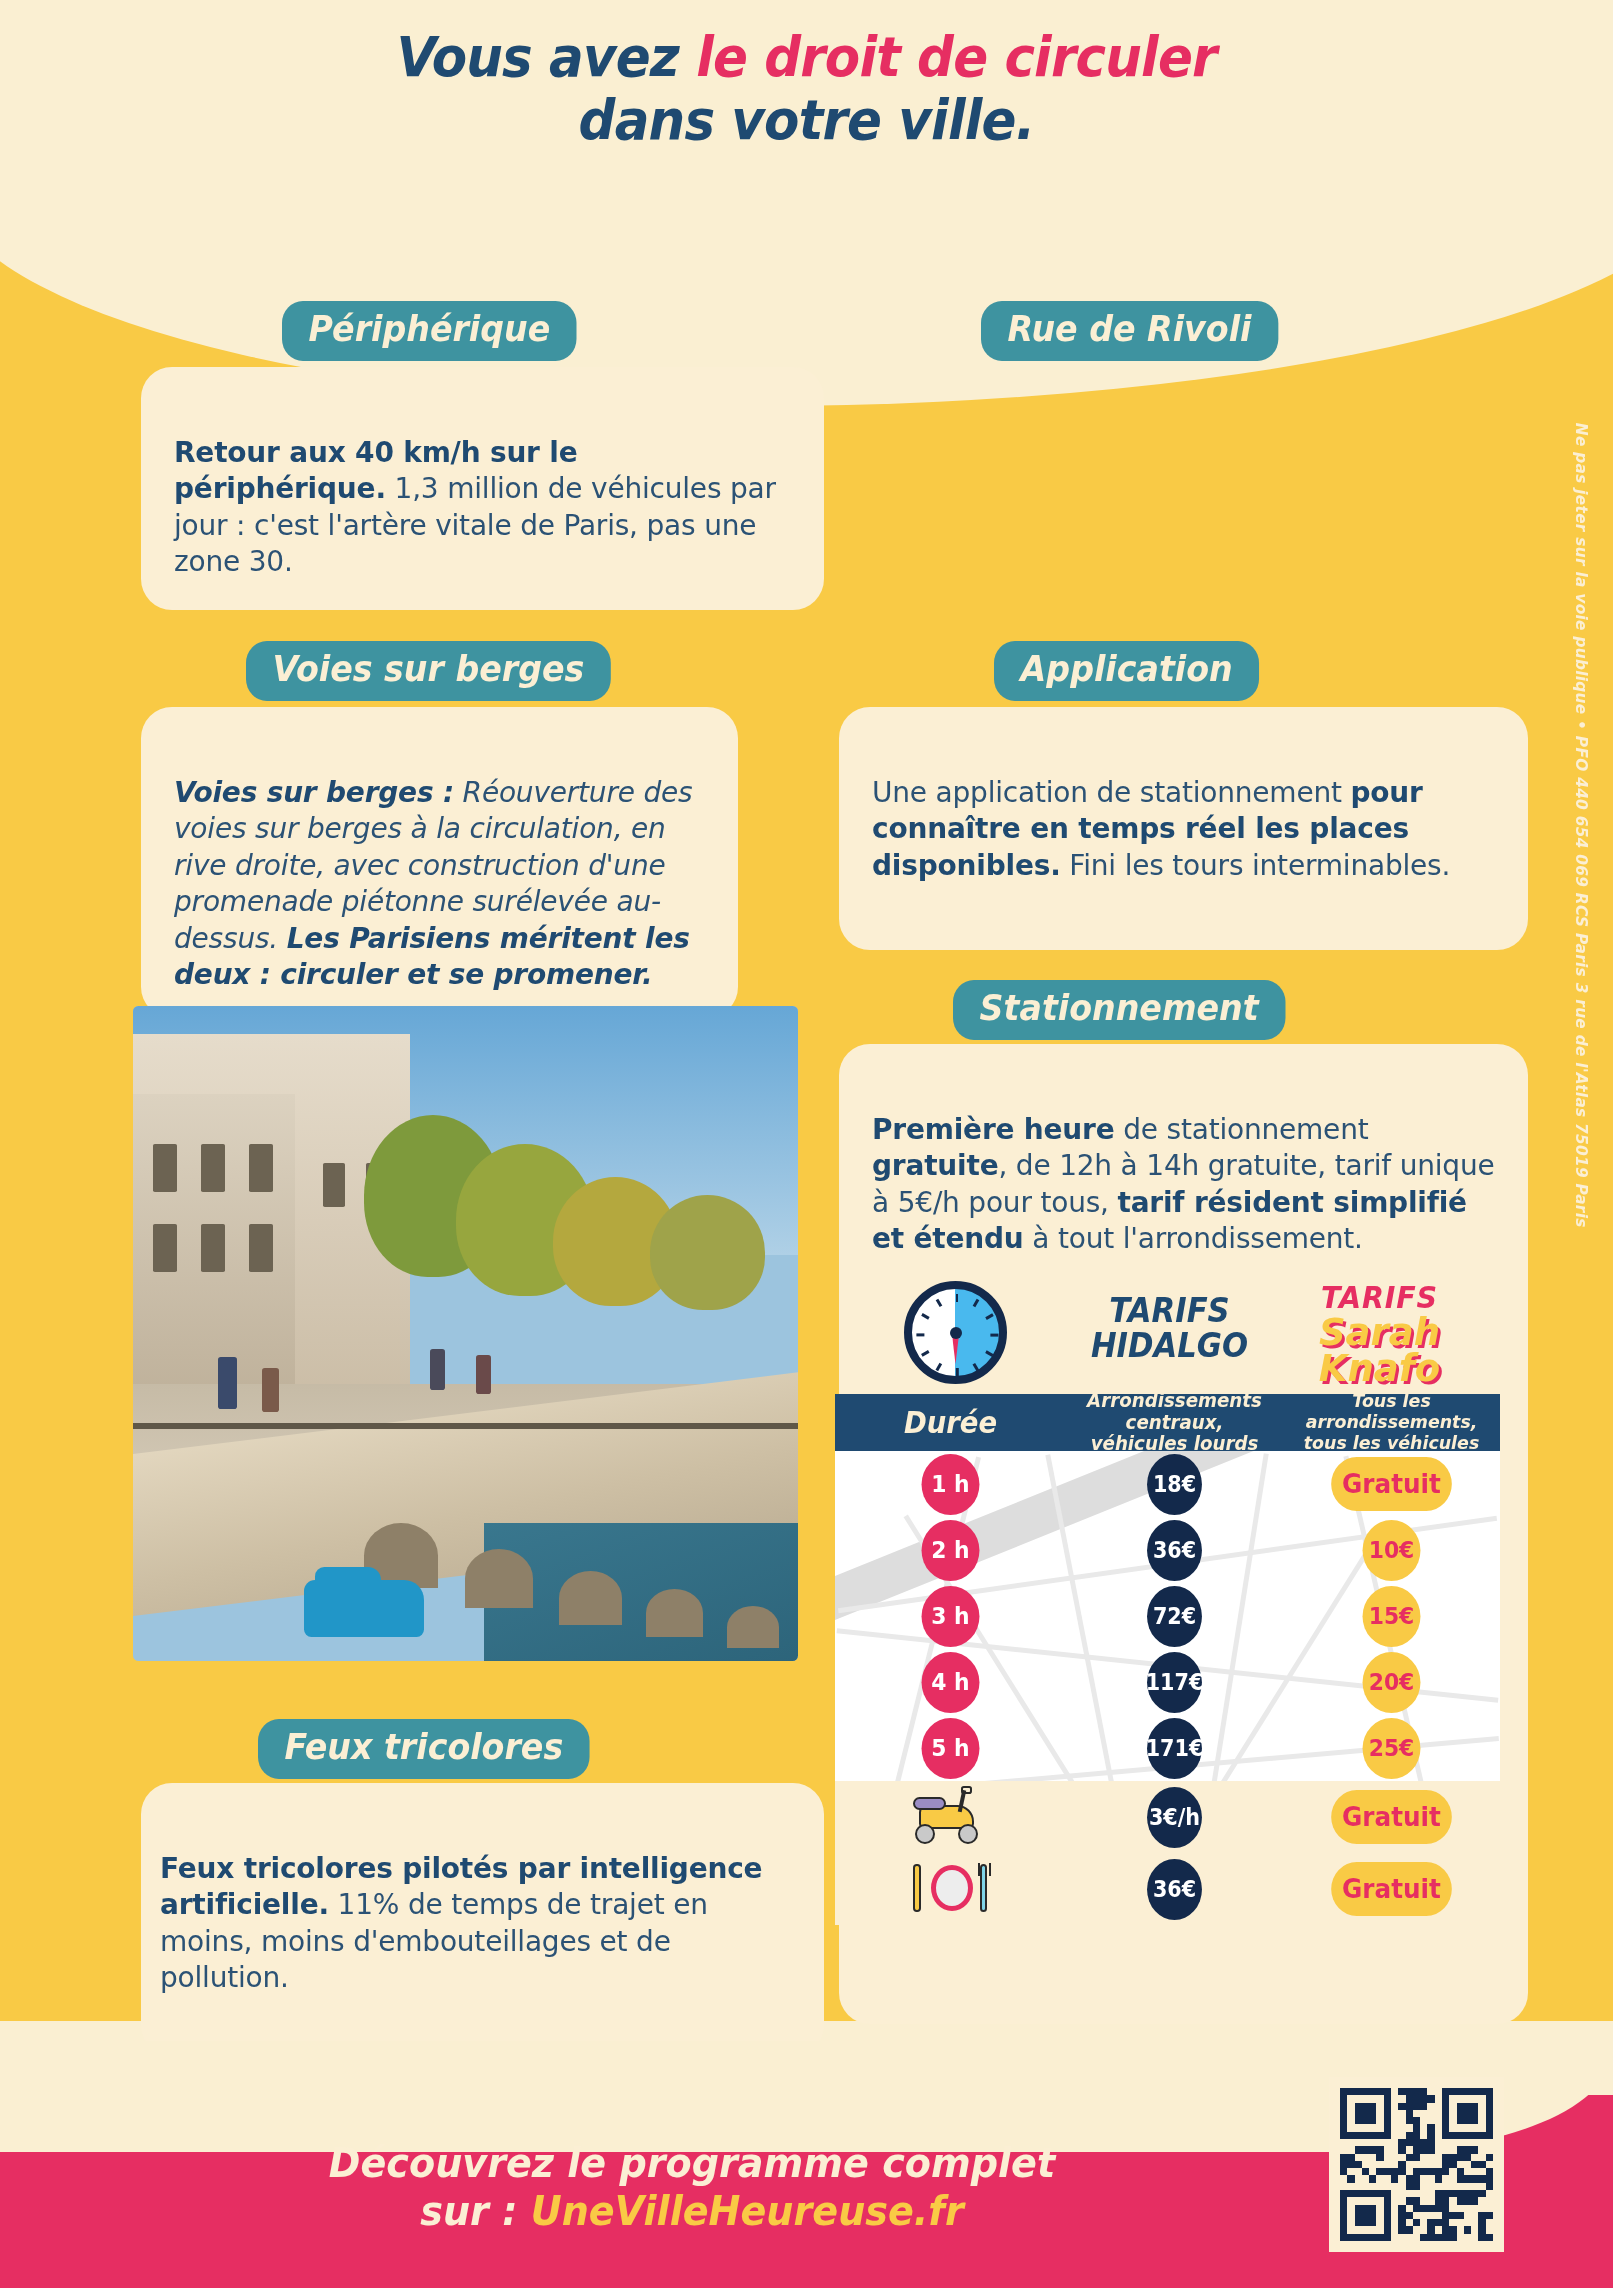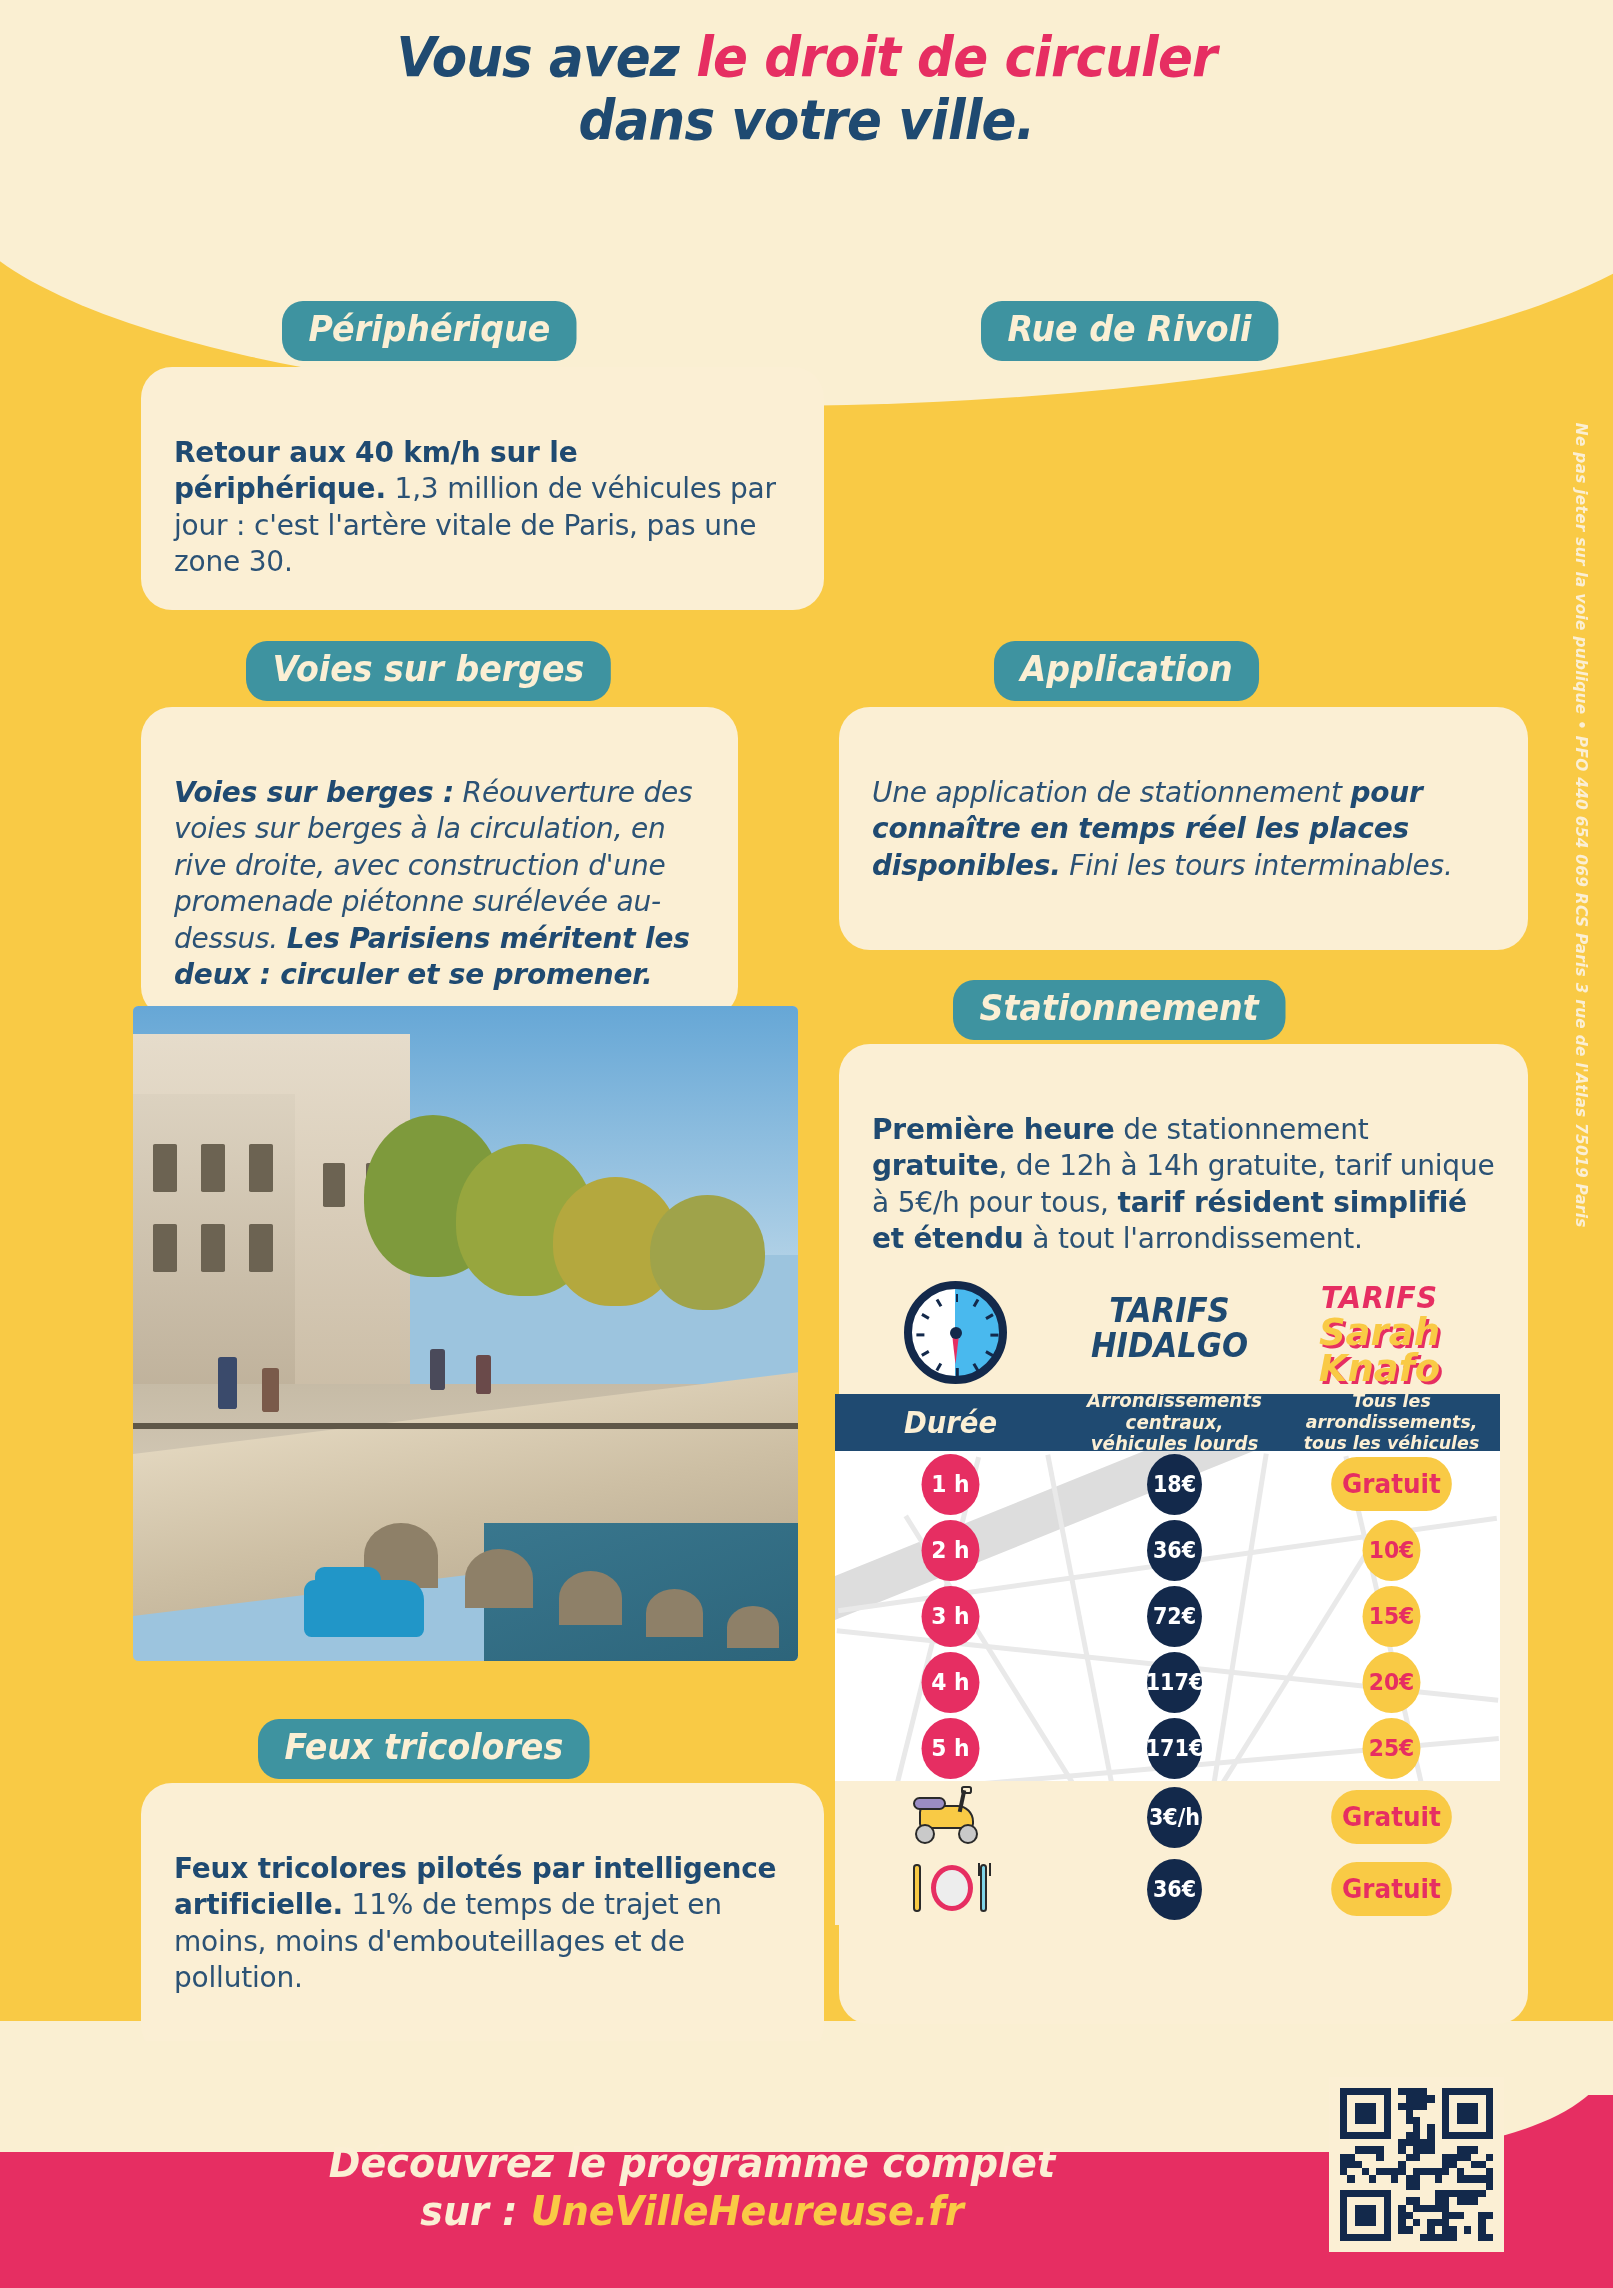--- a/index.html
+++ b/index.html
@@ -285,36 +285,36 @@
   <div class="badge" id="badge-rivoli" style="left: 981px; top: 301px;">Rue de Rivoli</div>
 
   <div class="badge" id="badge-berges" style="left: 246px; top: 641px;">Voies sur berges</div>
   <div class="card" id="card-berges" style="left: 141px; top: 707px; width: 597px; height: 311px; font-style: italic;">
     <div class="body" style="font-size: 28px; left: 33px; right: 26px; top: 68px;">
       <b>Voies sur berges :</b><span> Réouverture des voies sur berges à la circulation, en rive droite, avec construction d'une promenade piétonne surélevée au-dessus. </span><b>Les Parisiens méritent les deux : circuler et se promener.</b>
     </div>
   </div>
 
   <div class="badge" id="badge-app" style="left: 994px; top: 641px;">Application</div>
-  <div class="card" id="card-app" style="left: 839px; top: 707px; width: 689px; height: 243px; font-style: italic;">
+  <div class="card" id="card-app" style="left: 839px; top: 707px; width: 689px; height: 243px;">
     <div class="body" style="font-size: 28px; left: 33px; right: 26px; top: 68px;">
       <span>Une application de stationnement </span><b>pour connaître en temps réel les places disponibles.</b><span> Fini les tours interminables.</span>
     </div>
   </div>
 
   <div class="badge" id="badge-station" style="left: 953px; top: 980px;">Stationnement</div>
   <div class="card" id="card-station" style="left: 839px; top: 1044px; width: 689px; height: 980px;">
     <div class="body" style="font-size: 28px; left: 33px; right: 26px; top: 68px;">
       <b>Première heure</b><span> de stationnement </span><b>gratuite</b><span>, de 12h à 14h gratuite, tarif unique à 5€/h pour tous, </span><b>tarif résident simplifié et étendu</b><span> à tout l'arrondissement.</span>
     </div>
   </div>
 
   <div class="badge" id="badge-feux" style="left: 258px; top: 1719px;">Feux tricolores</div>
   <div class="card" id="card-feux" style="left: 141px; top: 1783px; width: 683px; height: 273px;">
-    <div class="body" style="font-size: 28px; left: 33px; right: 26px; top: 68px;">
+    <div class="body" style="font-size: 28px; left: 19px; right: 26px; top: 68px;">
       <b>Feux tricolores pilotés par intelligence artificielle.</b><span> 11% de temps de trajet en moins, moins d'embouteillages et de pollution.</span>
     </div>
   </div>
 
 </div>
 
 <div class="photo">
   <div class="ph-sky"></div>
   <div class="ph-bldg"></div>
   <div class="ph-bldg2"></div>

